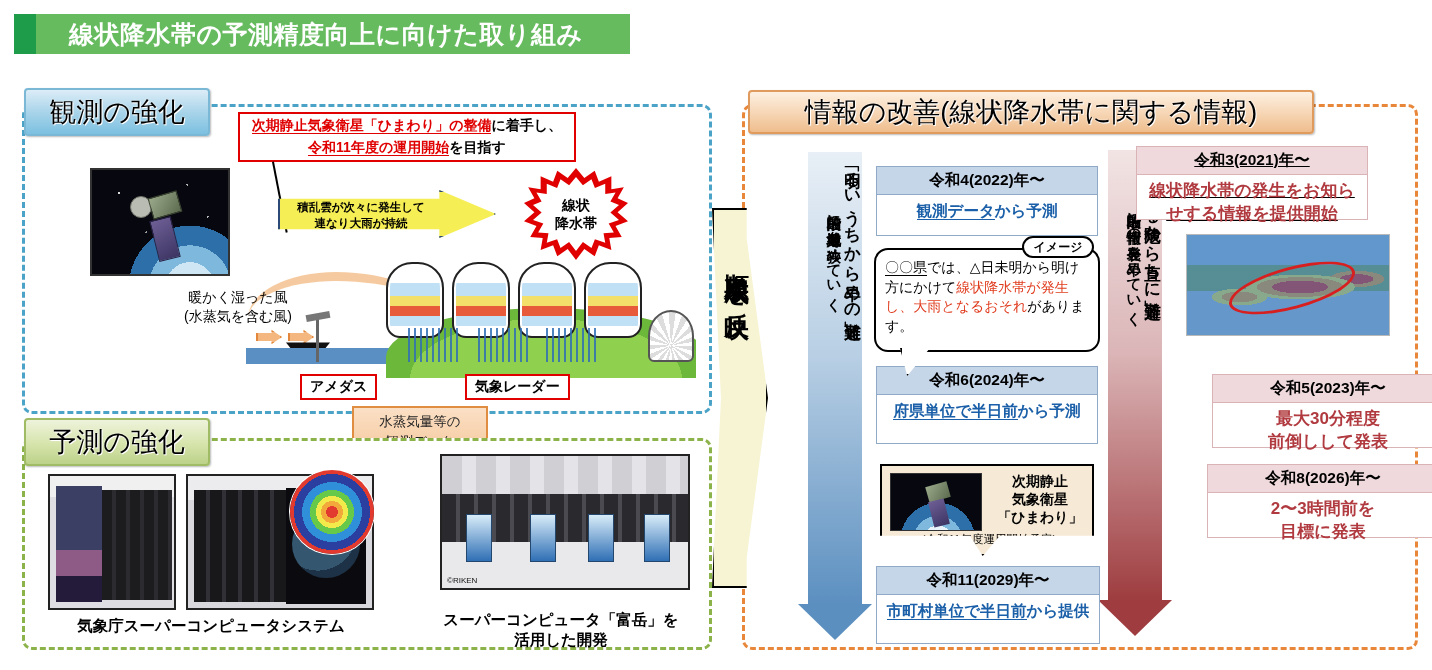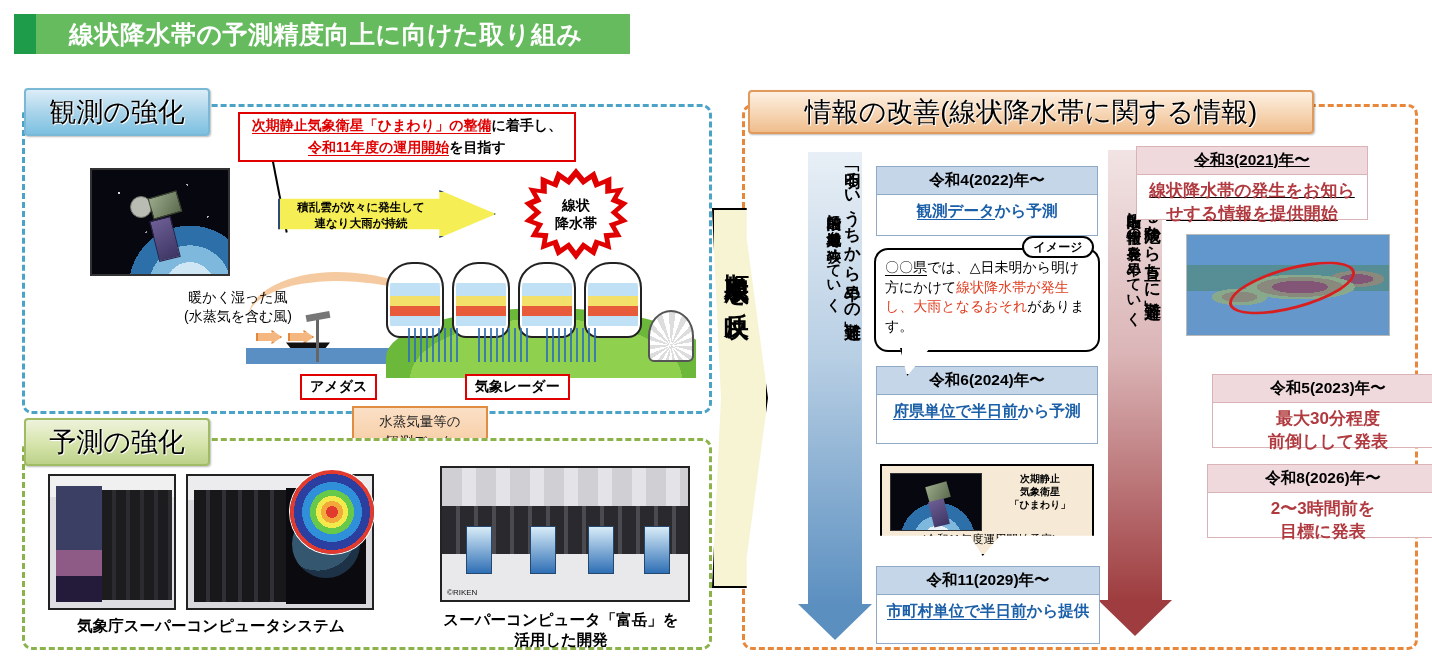--- a/index.html
+++ b/index.html
@@ -241,21 +241,21 @@
     border-radius: 50%;
     background: radial-gradient(circle at 38% 32%, #f2f6fa 0 10%, #8fa6b8 10% 30%, #34566f 30% 62%, #1d3247 62% 100%);
   }
   #sc-globe {
     position: absolute; left: 290px; top: 470px; width: 84px; height: 84px;
     border-radius: 50%;
     background:
       repeating-radial-gradient(circle at 50% 50%, #e23a2e 0 6px, #f2a83a 6px 11px, #f2ea4a 11px 16px, #66c94a 16px 22px, #2f8fd8 22px 30px, #2b3fa0 30px 38px);
     box-shadow: 0 0 0 1px #fff;
   }
-  #sc-photo-3 { left: 440px; top: 466px; width: 250px; height: 136px;
+  #sc-photo-3 { left: 440px; top: 454px; width: 250px; height: 136px;
     background: linear-gradient(to bottom, #fafafa 0 30%, #e7e7e9 30% 100%); }
   #sc-photo-3 .floor {
     position: absolute; left: 0; bottom: 0; width: 100%; height: 46px; background: #e9e9ec;
   }
   #sc-photo-3 .ceiling {
     position: absolute; left: 0; top: 0; width: 100%; height: 40px;
     background: repeating-linear-gradient(90deg, #cfcfd4 0 20px, #e4e4e8 20px 34px);
   }
   #sc-photo-3 .rowracks {
     position: absolute; left: 0; top: 38px; width: 100%; height: 56px;
@@ -398,21 +398,21 @@
   #sat-mini .thumb .sb {
     position: absolute; left: 36px; top: 10px; width: 22px; height: 16px;
     background: linear-gradient(135deg, #9aa98a, #5c6b4e); transform: rotate(-16deg);
   }
   #sat-mini .thumb .sp {
     position: absolute; left: 40px; top: 26px; width: 16px; height: 26px;
     background: linear-gradient(160deg, #6e5f95, #3c3463); transform: rotate(-14deg);
   }
   #sat-mini .title {
     position: absolute; left: 106px; top: 6px; width: 104px;
-    font-weight: bold; font-size: 10px; line-height: 1.3; color: #000; text-align: center;
+    font-weight: bold; font-size: 14px; line-height: 1.3; color: #000; text-align: center;
   }
   #sat-mini .note {
     position: absolute; left: 4px; top: 66px; width: 206px;
     font-size: 11.5px; color: #000; text-align: center;
   }
 </style>
 </head>
 <body>
 
 <div id="root">

